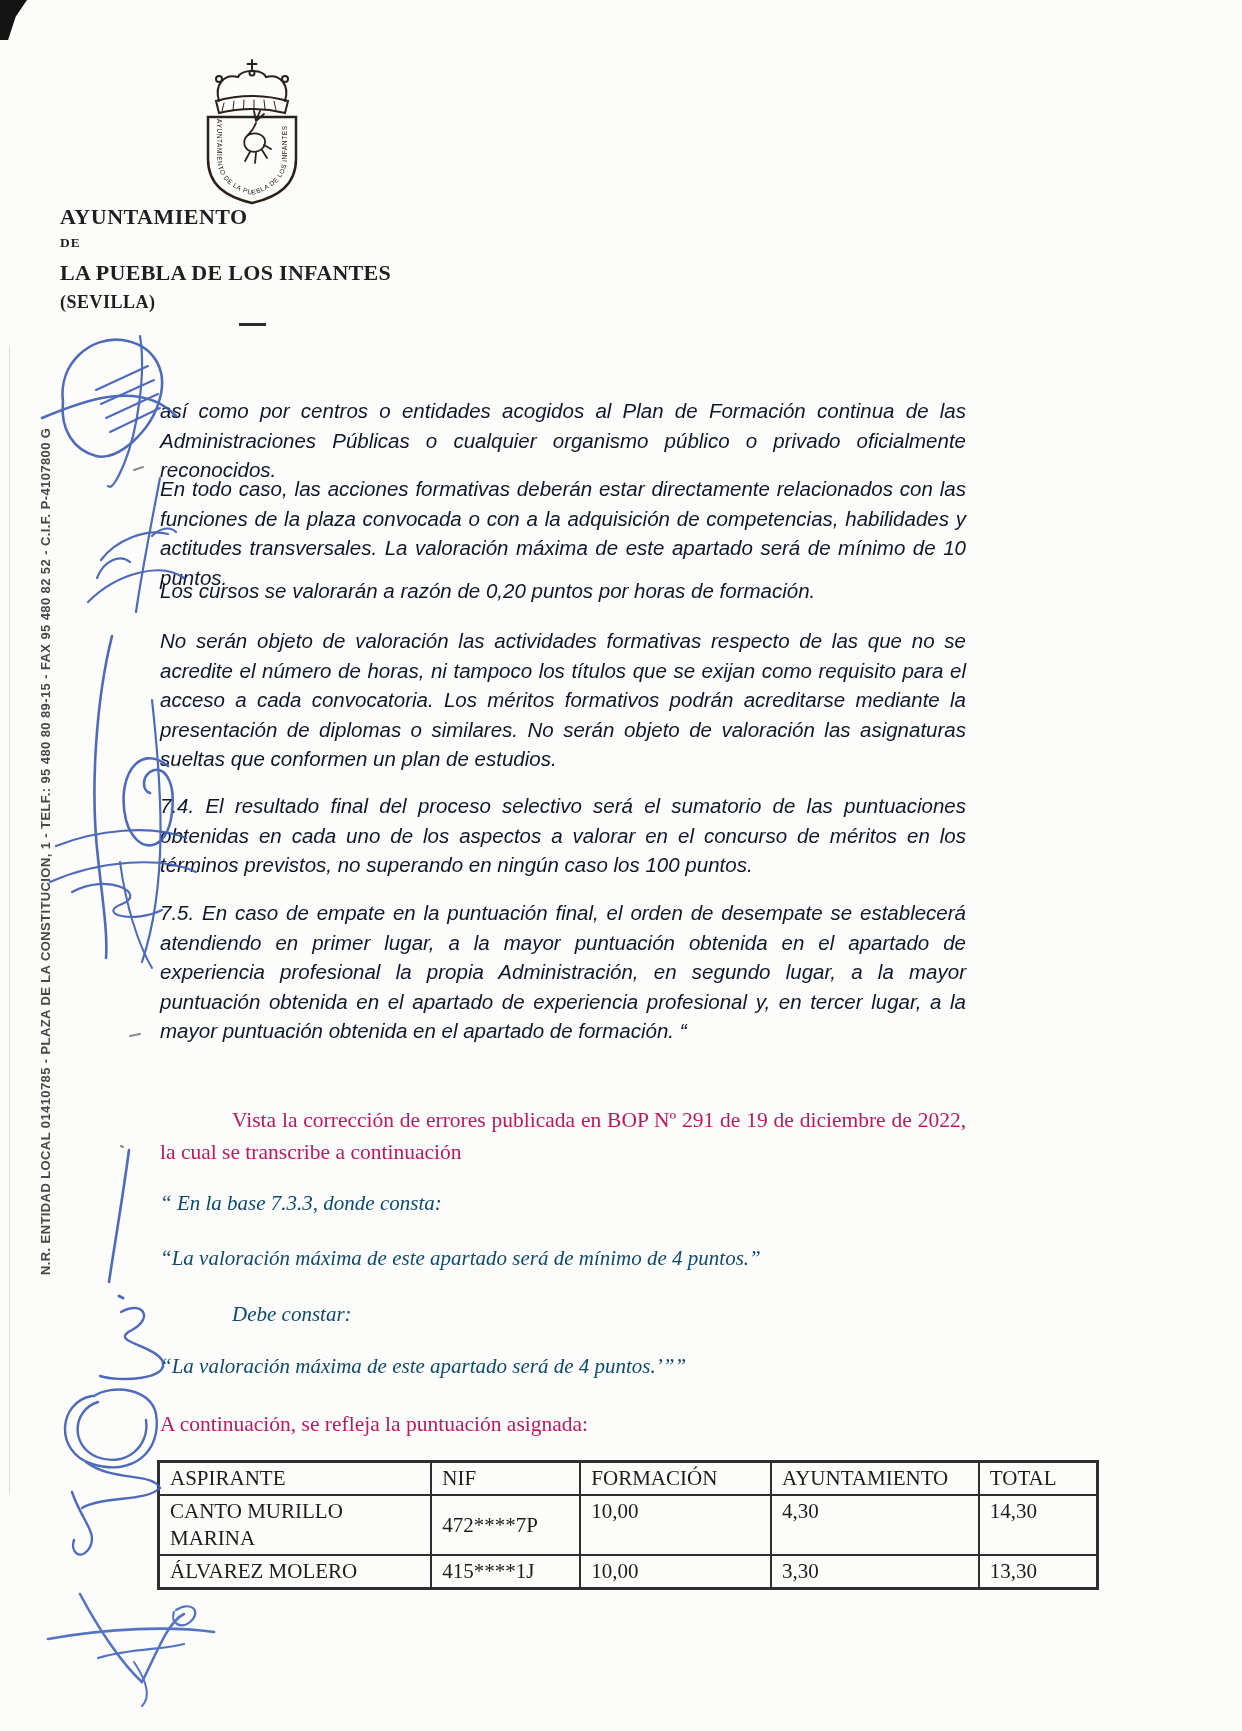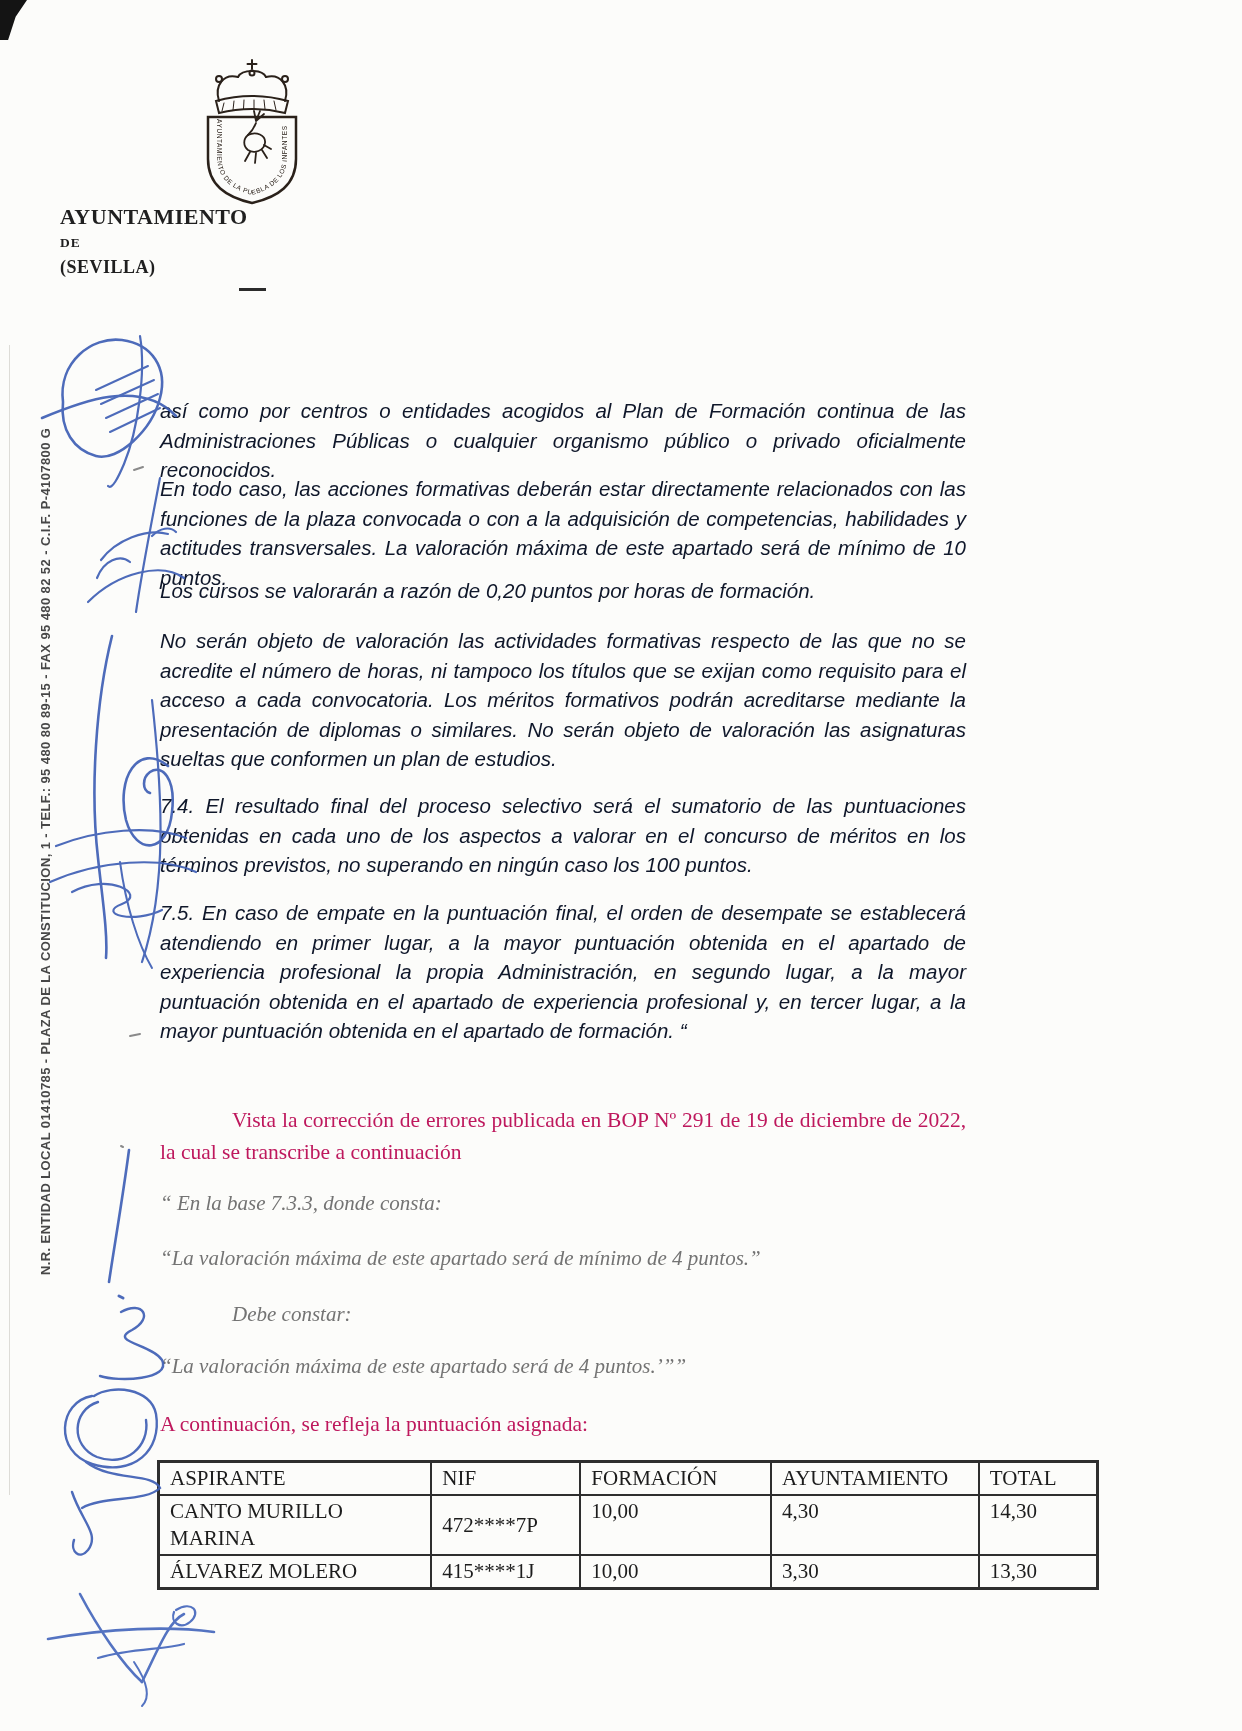--- a/index.html
+++ b/index.html
@@ -19,21 +19,21 @@
        font-size:13px;font-weight:bold;letter-spacing:.4px;color:#474747;white-space:nowrap;}
   .edge-line{position:absolute;left:9px;top:345px;width:1px;height:1150px;background:#dddcd7;}
   .corner-artifact{position:absolute;left:0;top:0;width:27px;height:40px;background:#141414;
        clip-path:polygon(0 0,100% 0,58% 42%,30% 100%,0 100%);}
   
   .doc-body{position:absolute;left:160px;top:0;width:806px;}
   .doc-body p{position:absolute;margin:0;width:806px;}
   .sansit{font-style:italic;font-size:20.5px;line-height:29.6px;color:#0f172a;
           text-align:justify;font-family:"Liberation Sans",sans-serif;}
   .serif{font-family:"Liberation Serif",serif;font-size:21.5px;line-height:32px;color:#be185d;}
-  .serifit{font-family:"Liberation Serif",serif;font-style:italic;font-size:21px;line-height:30px;color:#737373;}
+  .serifit{font-family:"Liberation Serif",serif;font-style:italic;font-size:21px;line-height:30px;color:#0c4a6e;}
   .p1{top:396px;} .p2{top:474px;} .p3{top:576px;} .p4{top:626px;} .p5{top:791px;} .p6{top:898px;}
   .vista{top:1104px;text-indent:72px;text-align:justify;}
   .q1{top:1188px;} .q2{top:1243px;} .q3{top:1299px;padding-left:72px;} .q4{top:1351px;}
   .closing{top:1408px;}
   
   .score-table{position:absolute;left:157px;top:1460px;width:942px;border-collapse:collapse;
        font-family:"Liberation Serif",serif;font-size:21px;color:#1c1c1c;}
   .score-table td,.score-table th{border:2px solid #2e2e2e;padding:2px 10px;text-align:left;
        font-weight:normal;vertical-align:top;line-height:27px;}
   .score-table{border:3px solid #2e2e2e;}
@@ -76,20 +76,21 @@
     </g>
     <path id="crestTextPath" d="M27,68 V106 C27,126 40,138 62,144 C84,138 97,126 97,106 V68" fill="none"></path>
     <text font-size="6.5" letter-spacing=".6" fill="#2a211a" font-family="Liberation Sans, sans-serif">
       <textPath href="#crestTextPath">AYUNTAMIENTO DE LA PUEBLA DE LOS INFANTES</textPath>
     </text>
   </svg>
 
   <div class="org-block">
     <div class="org-line1">AYUNTAMIENTO</div>
     <div class="org-line2">DE</div>
+    <div class="org-line3">LA PUEBLA DE LOS INFANTES</div>
     <div class="org-line4">(SEVILLA)</div>
     <div class="org-rule"></div>
   </div>
 
   <div class="margin-note">N.R. ENTIDAD LOCAL 01410785 - PLAZA DE LA CONSTITUCION, 1 - TELF.: 95 480 80 89-15 - FAX 95 480 82 52 - C.I.F. P-4107800 G</div>
 
   <div class="doc-body">
     <p class="sansit p1">así como por centros o entidades acogidos al Plan de Formación continua de las Administraciones Públicas o cualquier organismo público o privado oficialmente reconocidos.</p>
     <p class="sansit p2">En todo caso, las acciones formativas deberán estar directamente relacionados con las funciones de la plaza convocada o con a la adquisición de competencias, habilidades y actitudes transversales. La valoración máxima de este apartado será de mínimo de 10 puntos.</p>
     <p class="sansit p3">Los cursos se valorarán a razón de 0,20 puntos por horas de formación.</p>

